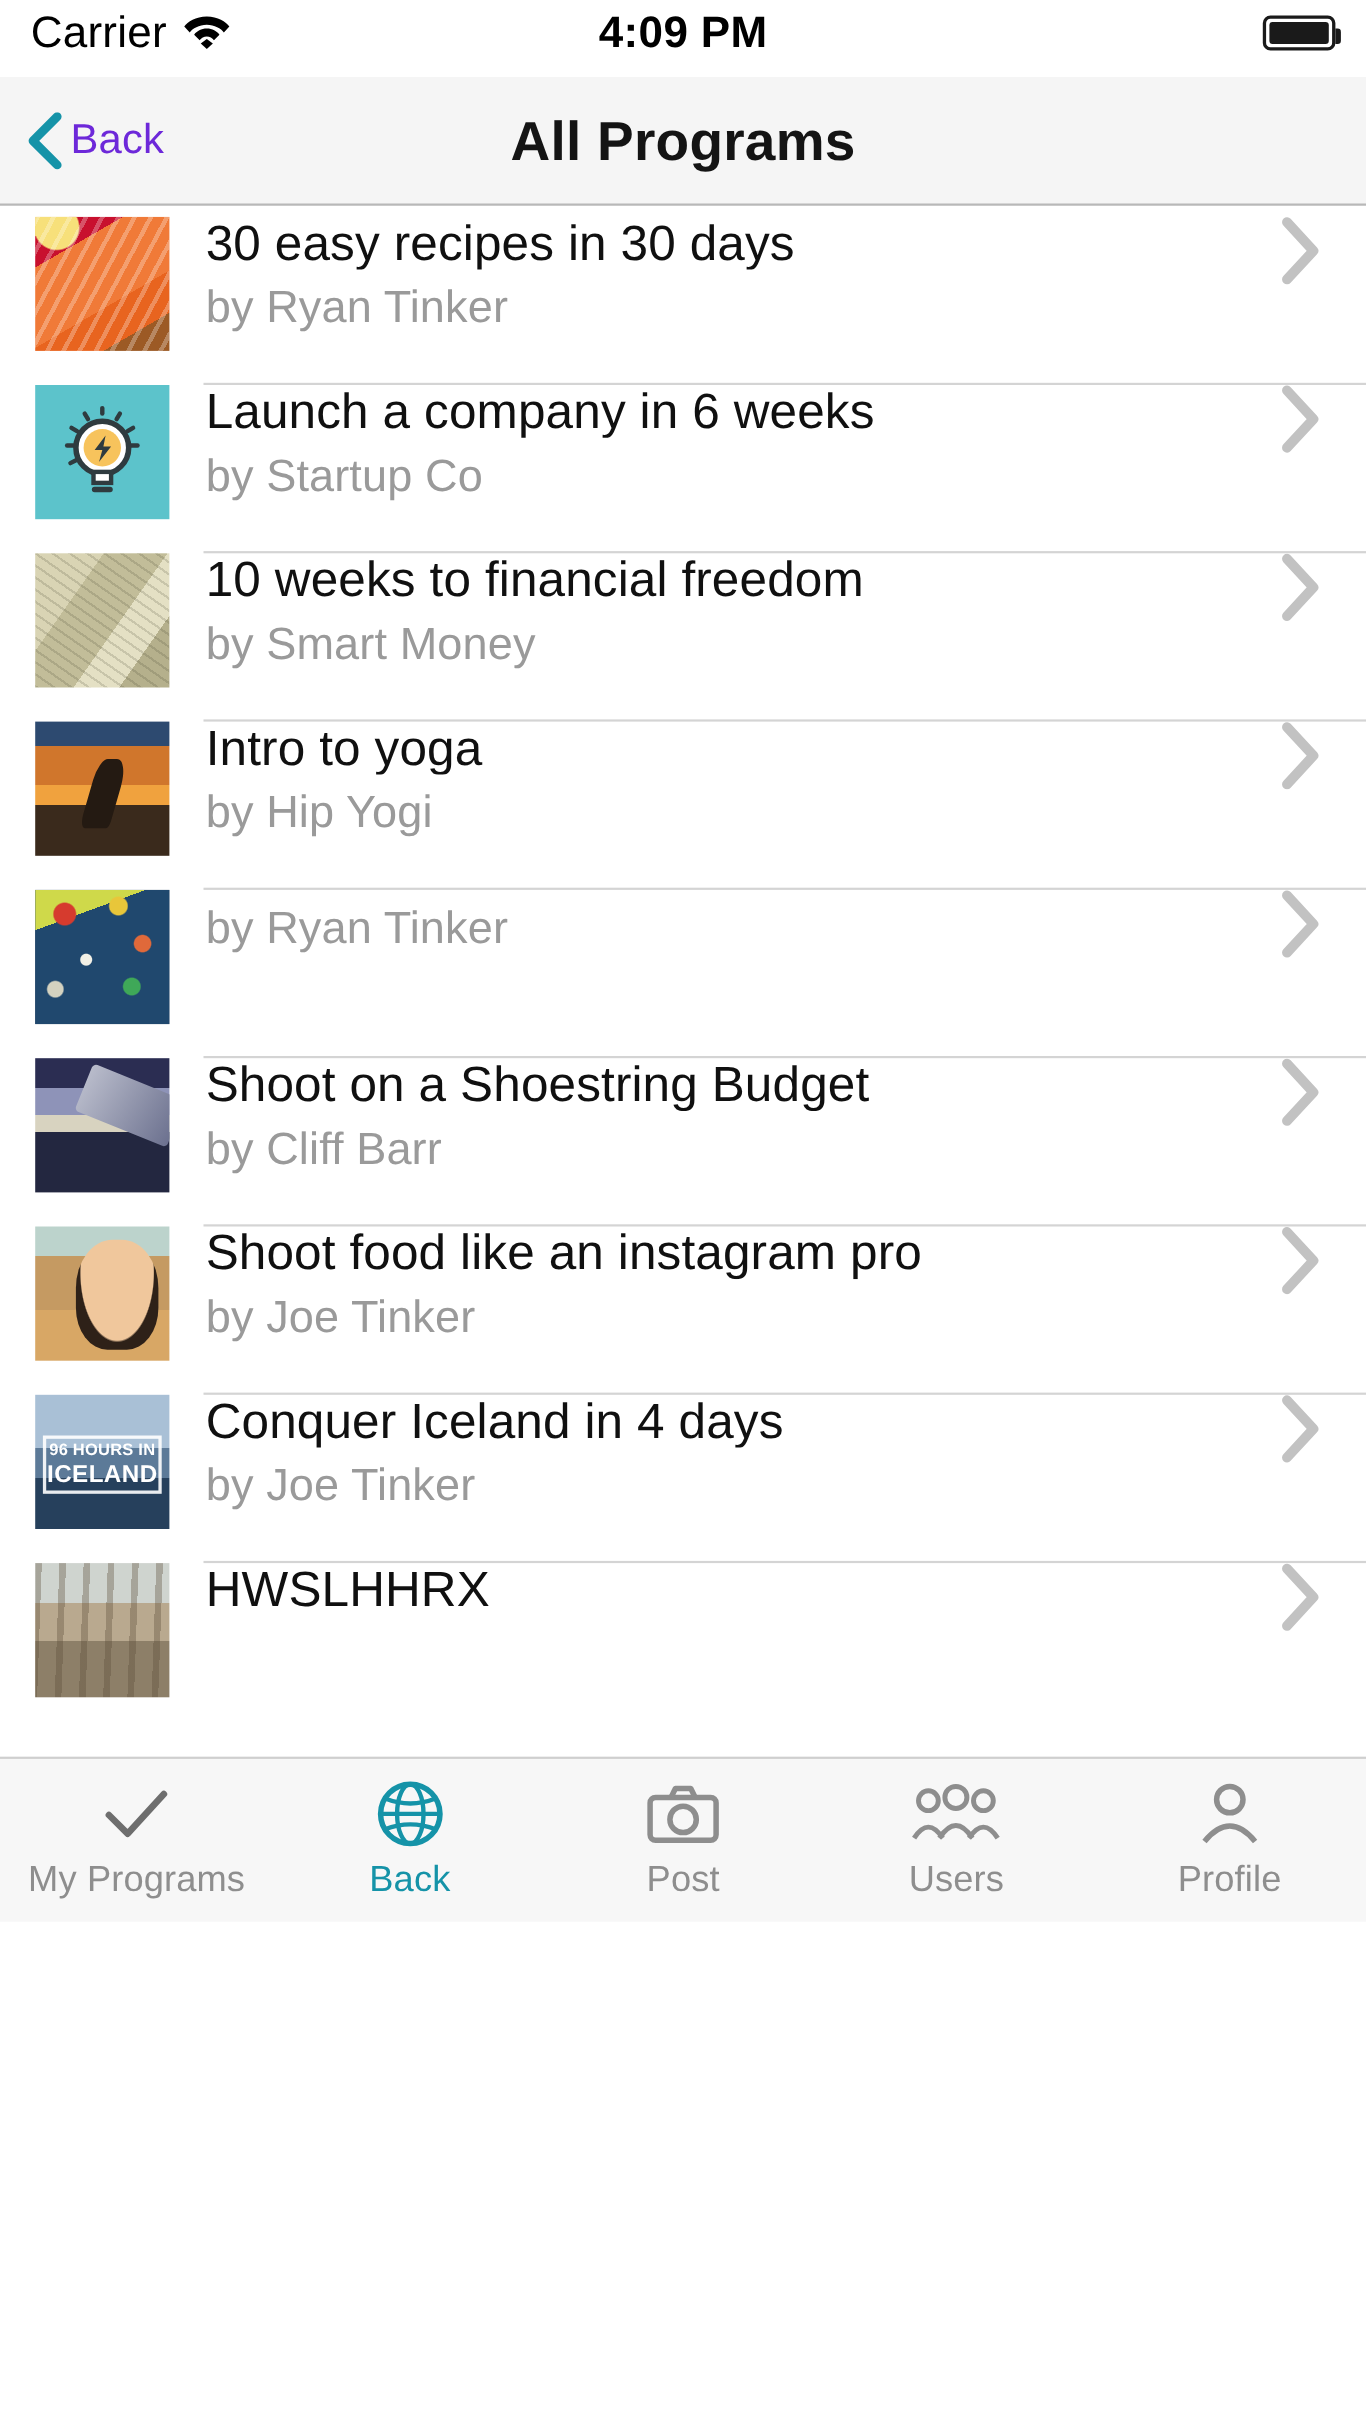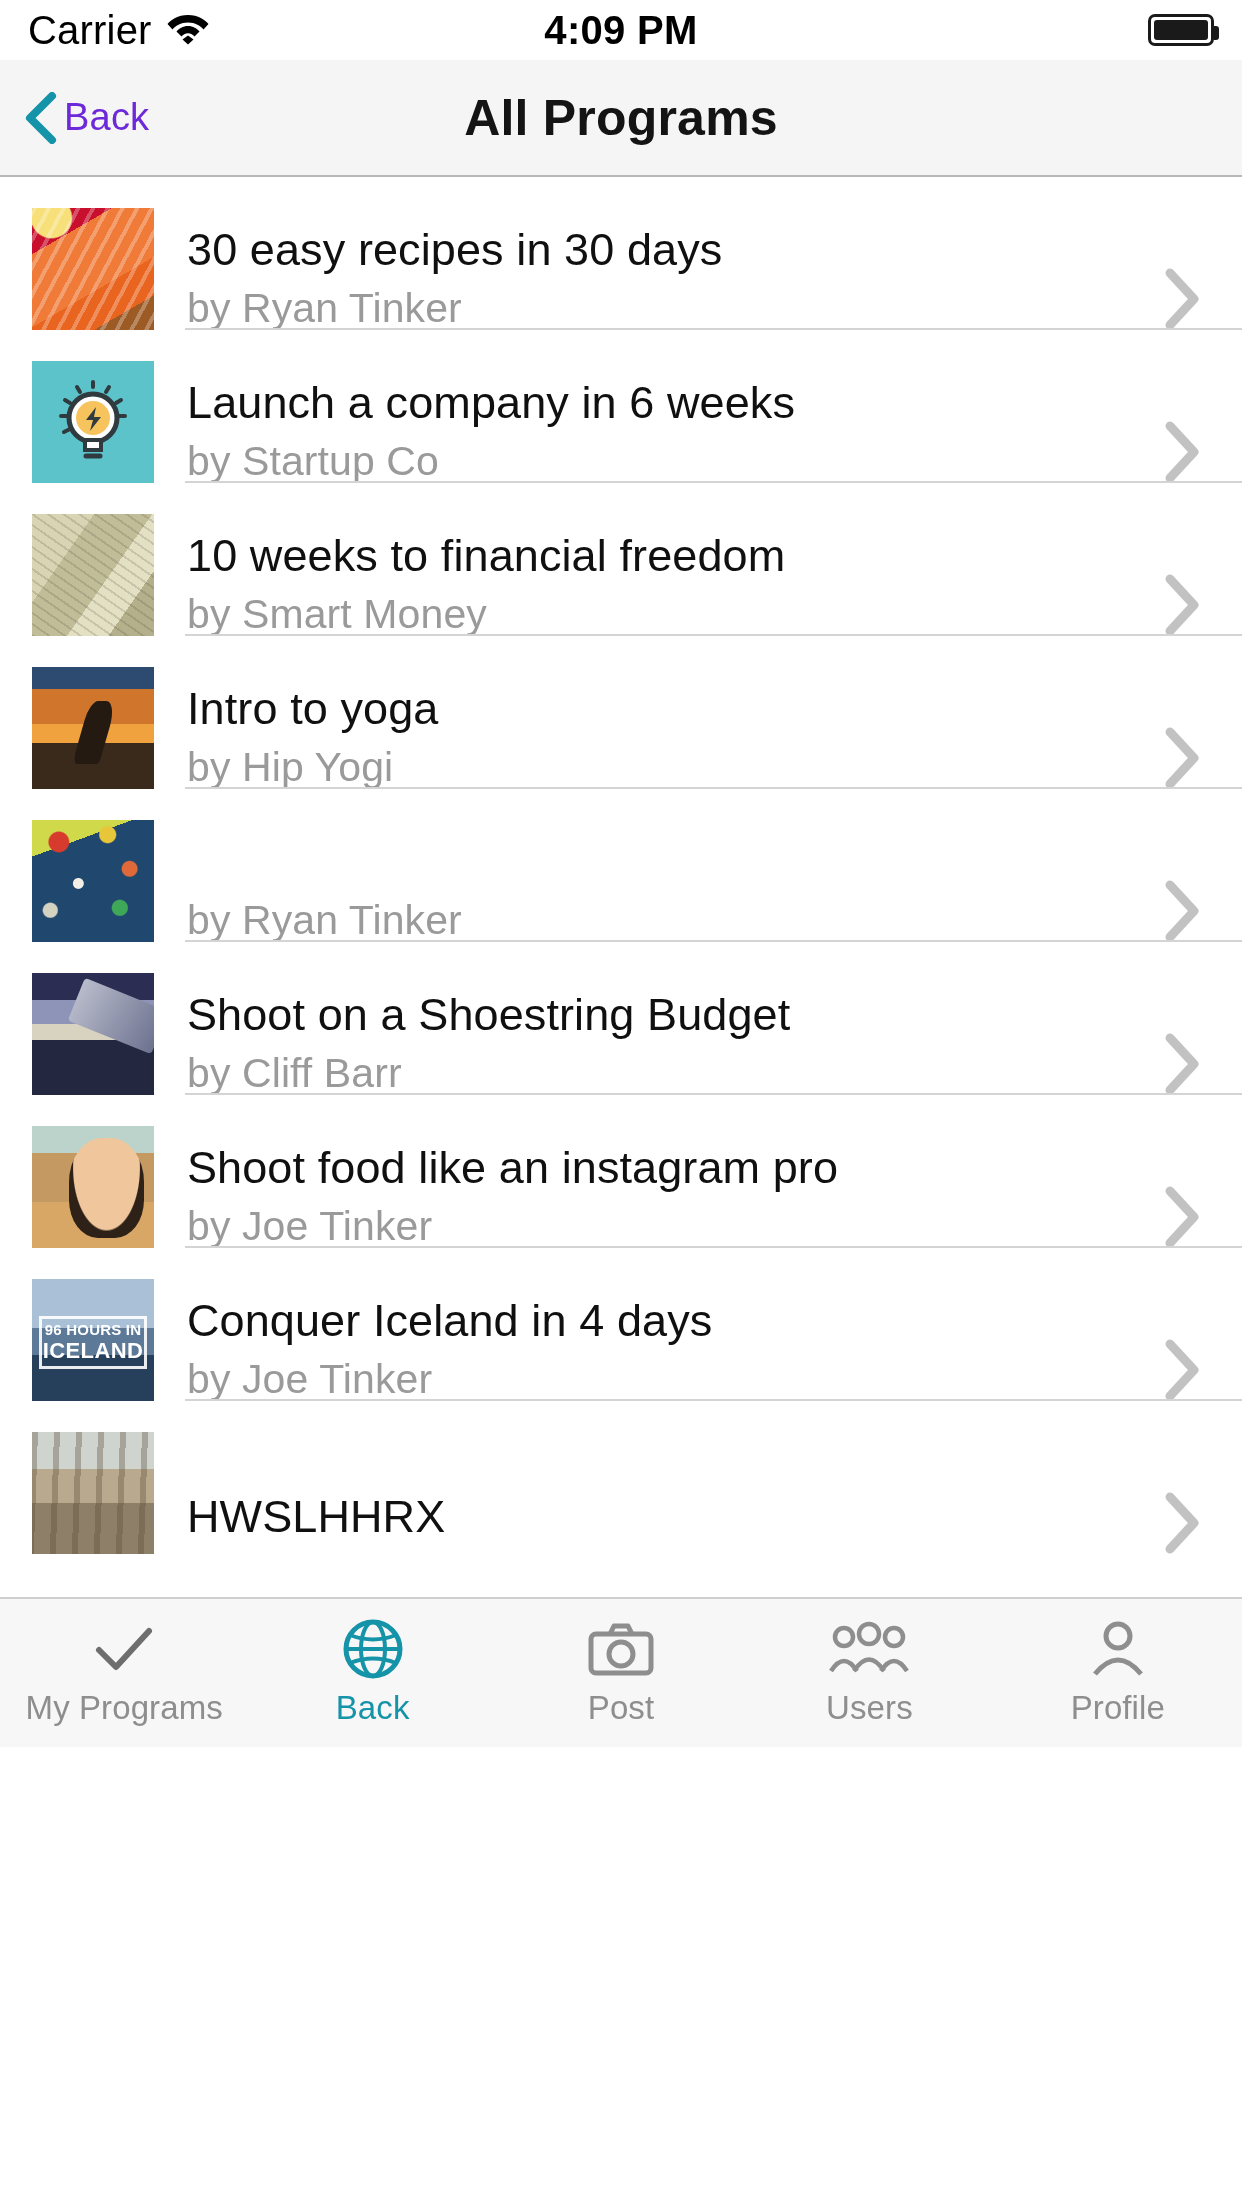--- a/index.html
+++ b/index.html
@@ -2,21 +2,21 @@
 <html><head>
 <meta charset="utf-8">
 <style>
   * { box-sizing: border-box; margin: 0; padding: 0; }
   html, body {
     width: 1242px; height: 2208px;
     font-family: "Liberation Sans", sans-serif;
     background: #ffffff;
     overflow: hidden;
   }
-  .device { position: relative; width: 1242px; height: 1747px; background:#fff; display:flex; flex-direction:column; }
+  .device { position: relative; width: 1242px; height: 1747px; background:#fff; display:flex; flex-direction:column;gap:10px; }
 
   
   .statusbar {
     height: 60px; flex: 0 0 60px; background:#ffffff;
     display:flex; align-items:center; position:relative; padding: 0 28px;
   }
   .sb-left { display:flex; align-items:center; gap:14px; }
   .sb-carrier { font-size: 40px; color:#000; letter-spacing:0.2px; }
   .wifi-icon { display:block; }
   .sb-time {
@@ -38,21 +38,21 @@
   .chev-back { width:34px; height:52px; display:block; }
   .back-label { font-size:38px; color:#6d28d9; letter-spacing:0.2px; }
   .nav-title {
     position:absolute; left:0; right:0; text-align:center;
     font-size:50px; font-weight:700; color:#141414; letter-spacing:0.2px;
     pointer-events:none;
   }
 
   
   .list { flex:1 1 auto; overflow:hidden; background:#fff; position:relative; }
-  .row { display:flex; align-items:flex-end; height:153px; position:relative; padding-left:32px; }
+  .row { display:flex; align-items:flex-start; height:153px; position:relative; padding-left:32px; }
   .row-sep { position:absolute; left:185px; right:0; bottom:0; height:2px; background:#d4d4d4; }
   .thumb {
     width:122px; height:122px; flex:0 0 122px; margin-right:33px;
     background:#ddd; overflow:hidden; position:relative;
   }
   .row-text { flex:1 1 auto; min-width:0; padding-right:30px; }
   .row-title {
     font-size:45px; color:#101010; line-height:1.06; white-space:nowrap;
     overflow:hidden; letter-spacing:0.1px;
   }

